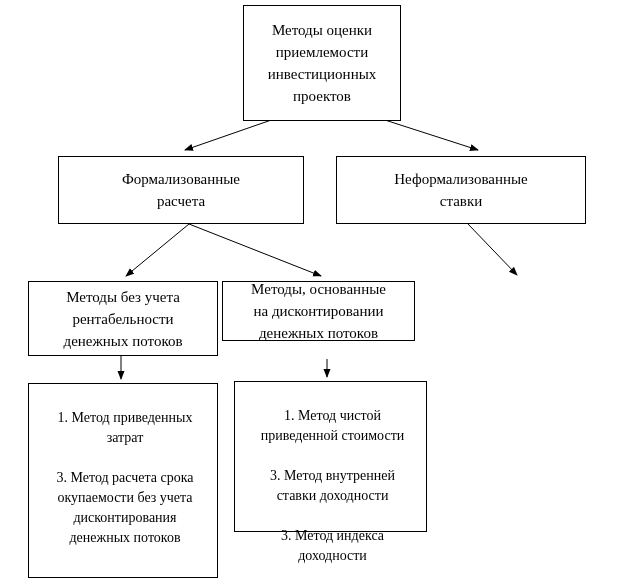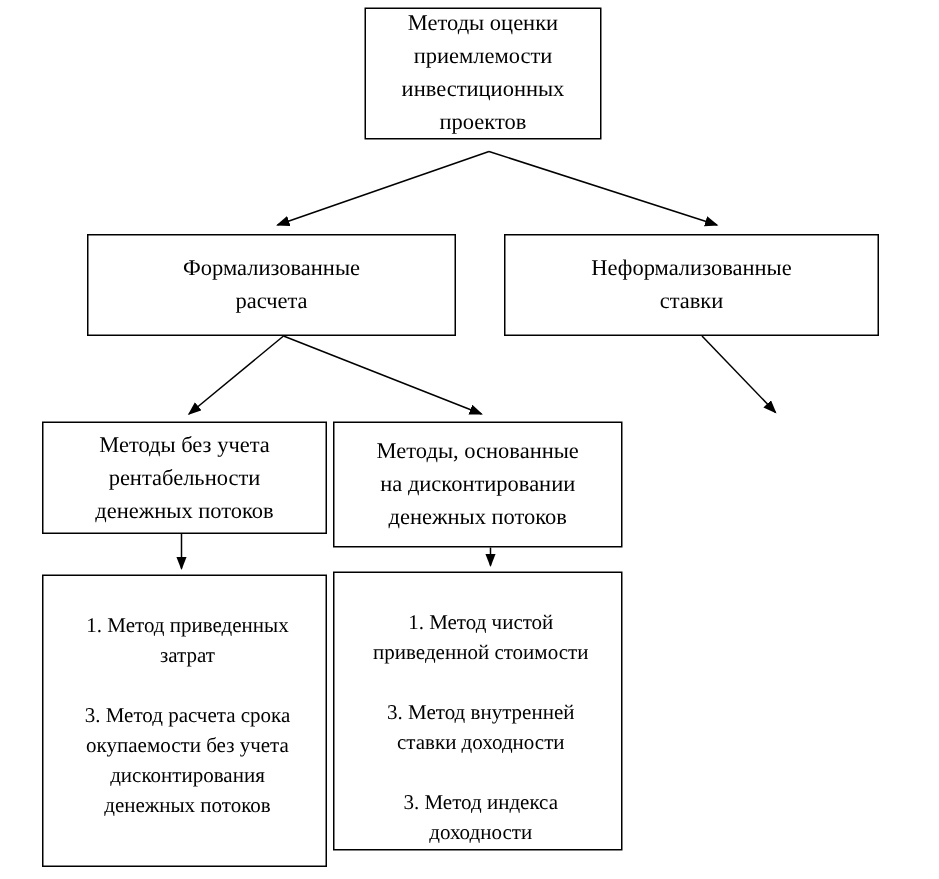--- a/index.html
+++ b/index.html
@@ -50,21 +50,21 @@
     </defs>
     <line x1="326" y1="101" x2="185" y2="150" marker-end="url(#ah)"></line>
     <line x1="326" y1="101" x2="478" y2="150" marker-end="url(#ah)"></line>
     <line x1="189" y1="224" x2="126" y2="276" marker-end="url(#ah)"></line>
     <line x1="189" y1="224" x2="321" y2="276" marker-end="url(#ah)"></line>
     <line x1="468" y1="224" x2="517" y2="275" marker-end="url(#ah)"></line>
     <line x1="121" y1="356" x2="121" y2="379" marker-end="url(#ah)"></line>
     <line x1="327" y1="359" x2="327" y2="377" marker-end="url(#ah)"></line>
   </svg>
 
-  <div class="box center" style="left:243px;top:5px;width:158px;height:88px">
+  <div class="box center" style="left:243px;top:5px;width:158px;height:116px">
     <span>Методы оценки
 приемлемости
 инвестиционных
 проектов</span>
   </div>
 
   <div class="box center" style="left:58px;top:156px;width:246px;height:68px">
     <span>Формализованные
 расчета</span>
   </div>
@@ -73,37 +73,37 @@
     <span>Неформализованные
 ставки</span>
   </div>
 
   <div class="box center" style="left:28px;top:281px;width:190px;height:75px">
     <span>Методы без учета
 рентабельности
 денежных потоков</span>
   </div>
 
-  <div class="box center" style="left:222px;top:281px;width:193px;height:84px">
+  <div class="box center" style="left:222px;top:281px;width:193px;height:60px">
     <span>Методы, основанные
 на дисконтировании
 денежных потоков</span>
   </div>
 
 
   <div class="box list" style="left:28px;top:383px;width:190px;height:195px">
     <div class="item">1. Метод приведенных
 затрат</div>
     <div class="item">3. Метод расчета срока
 окупаемости без учета
 дисконтирования
 денежных потоков</div>
   </div>
 
-  <div class="box list" style="left:222px;top:381px;width:193px;height:186px">
+  <div class="box list" style="left:234px;top:381px;width:193px;height:151px">
     <div class="item">1. Метод чистой
 приведенной стоимости</div>
     <div class="item">3. Метод внутренней
 ставки доходности</div>
     <div class="item">3. Метод индекса
 доходности</div>
     
   </div>
 
 </div>

